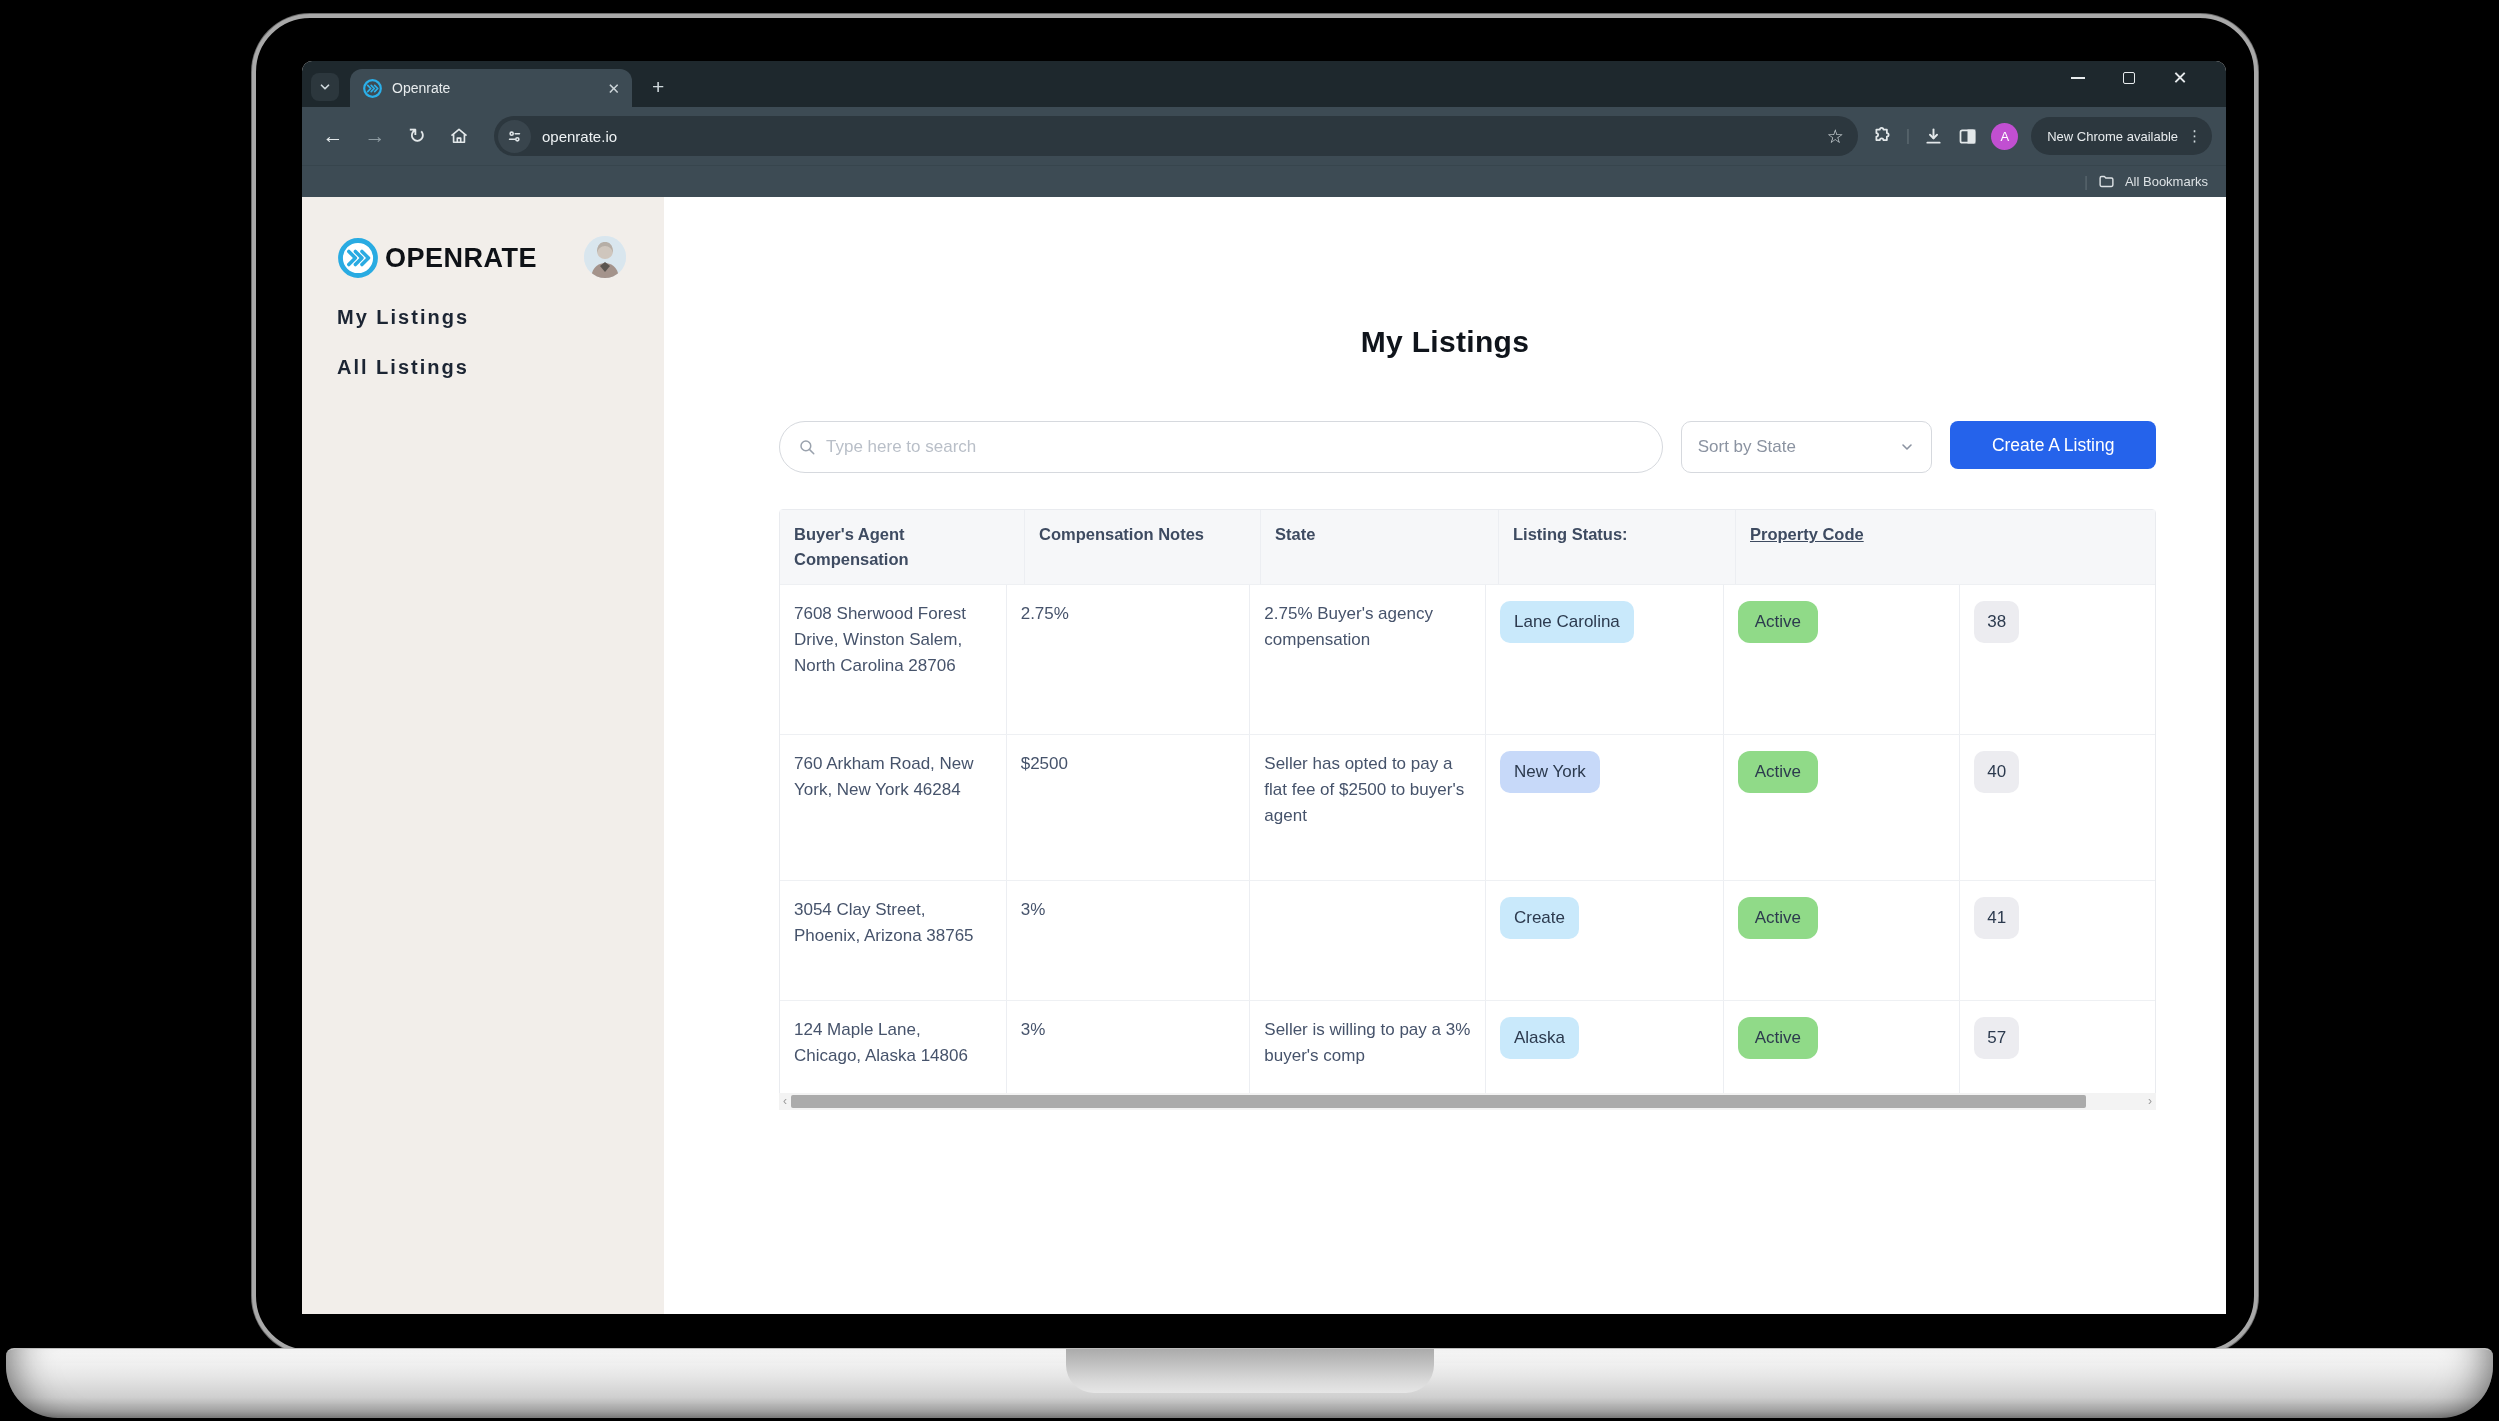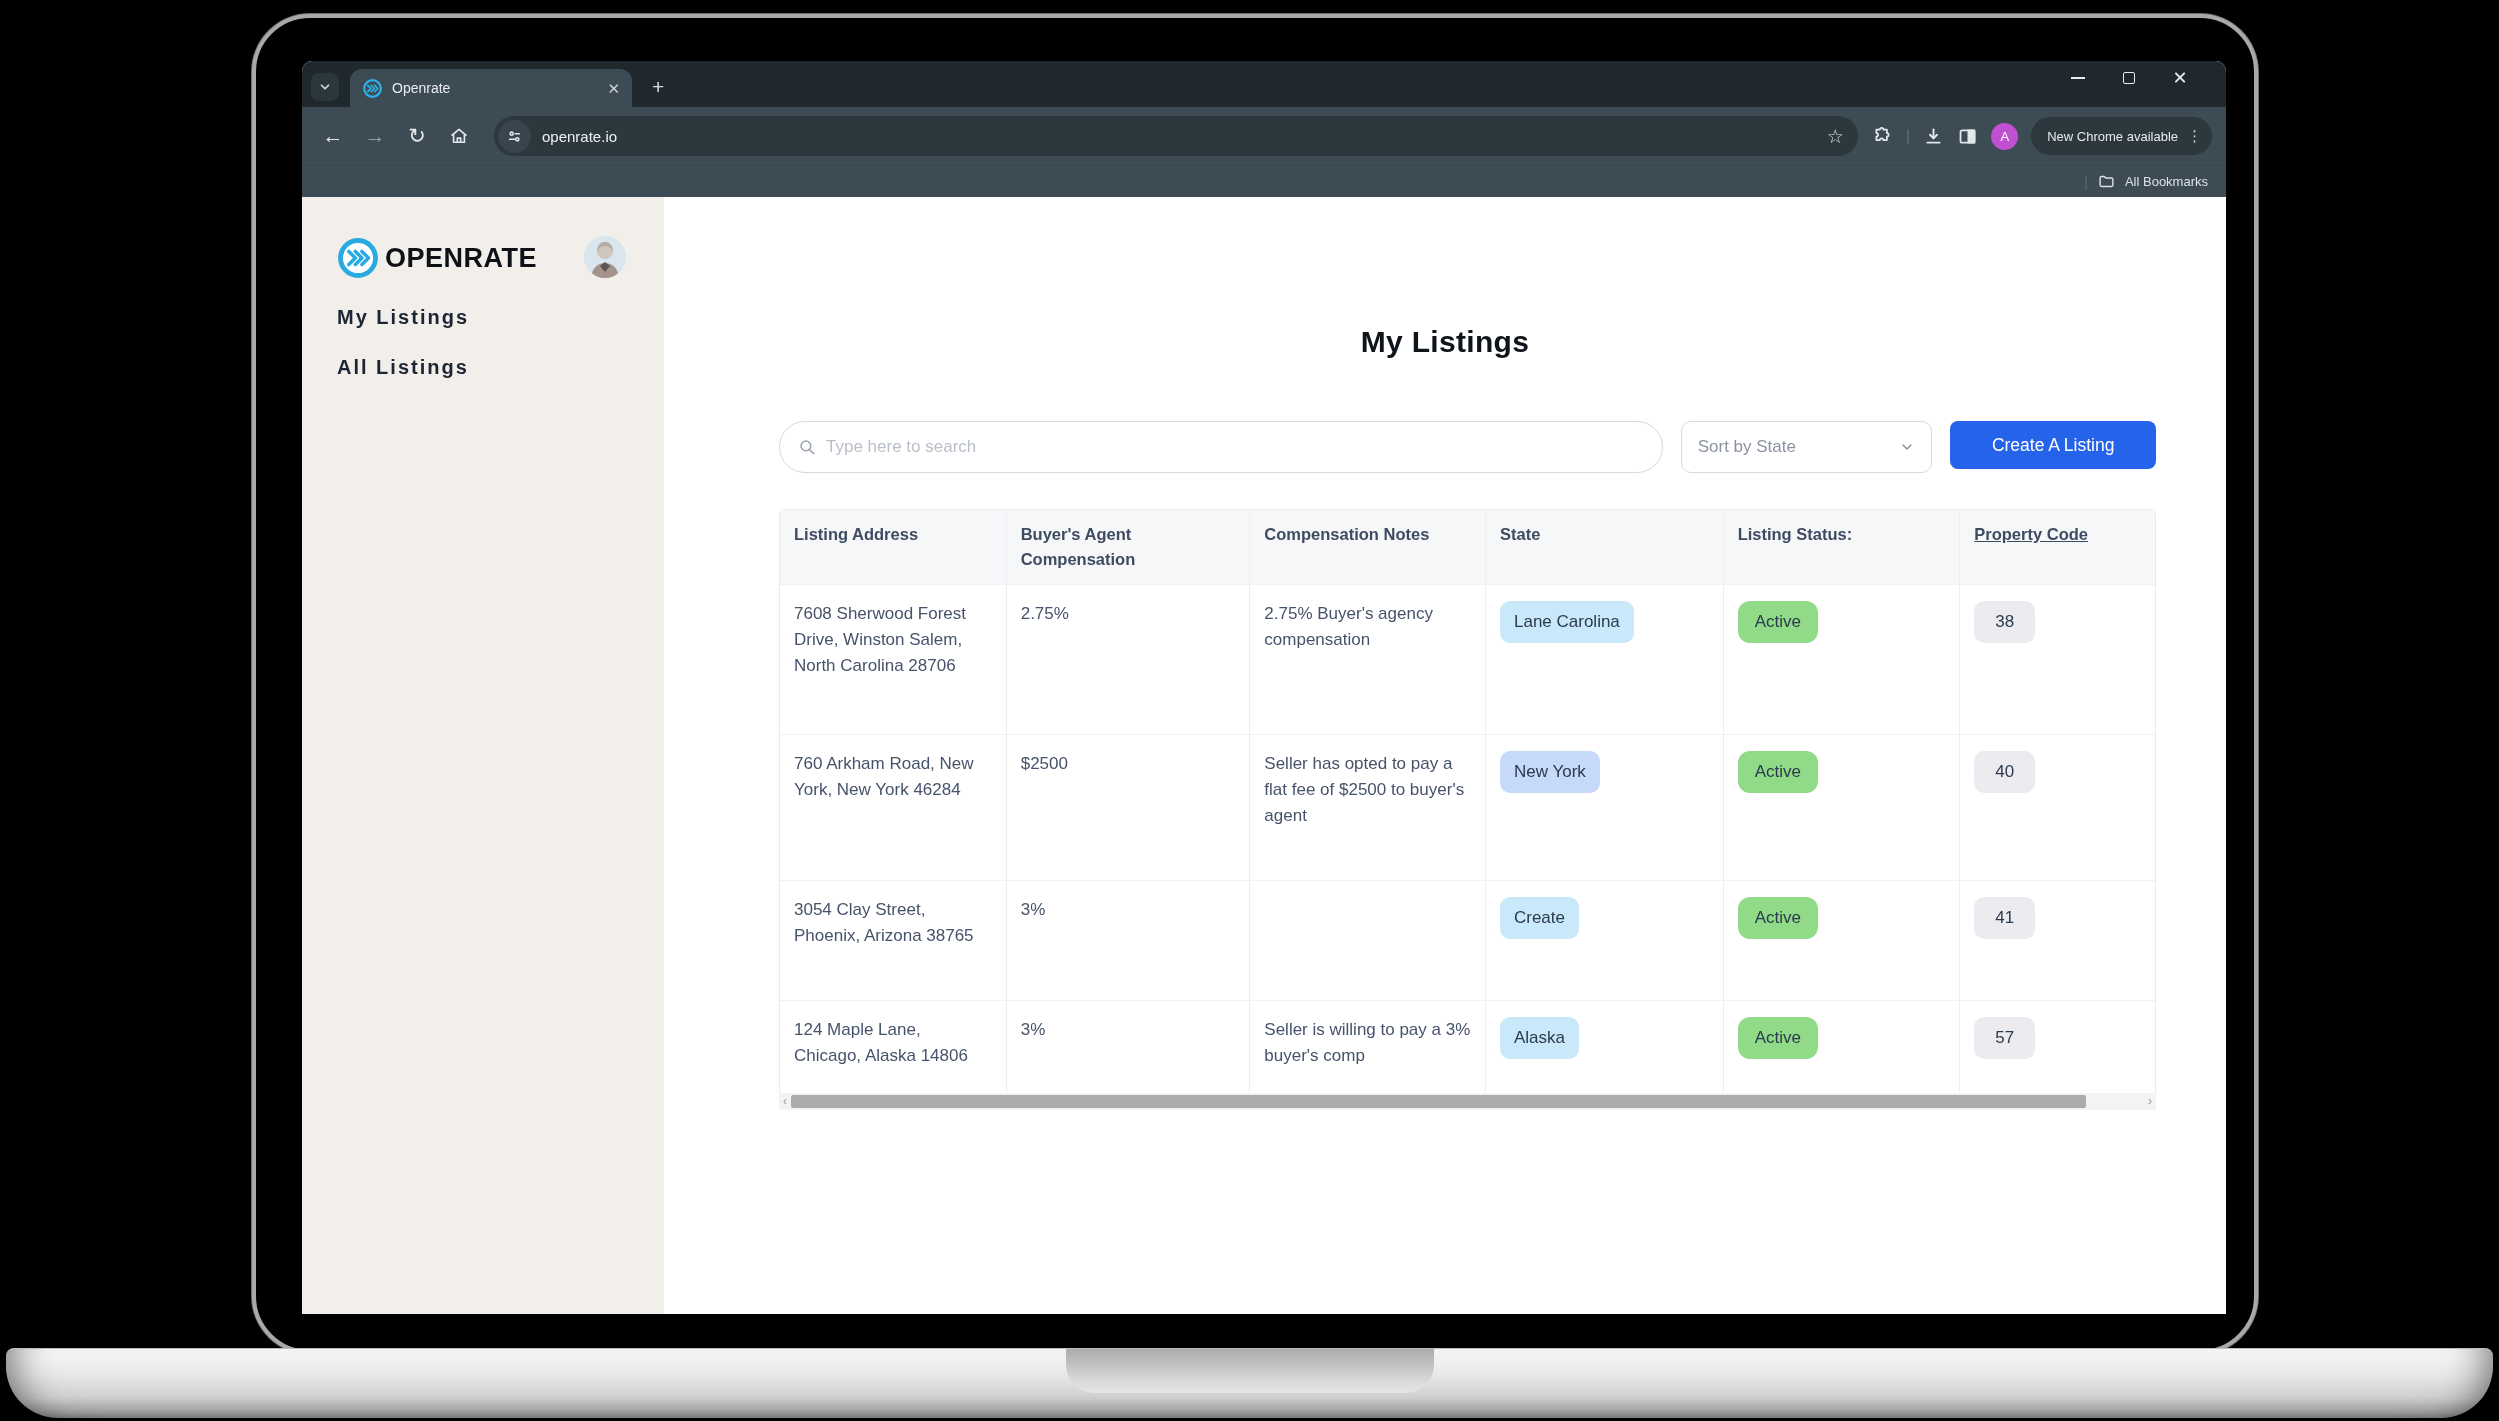--- a/index.html
+++ b/index.html
@@ -93,21 +93,21 @@
     border:1px solid #e9ebef; border-radius:4px; font-size:17px; color:#46536b; }
   .trow { display:flex; border-top:1px solid #eef0f3; }
   .trow.head { border-top:none; background:#f6f7f9; }
   .tcell { padding:16px 14px; line-height:1.55; border-left:1px solid #eceef2; }
   .tcell:first-child { border-left:none; }
   .c1{width:226px;} .c2{width:244px;} .c3{width:236px;} .c4{width:238px;} .c5{width:237px;} .c6{width:196px;text-decoration:underline;}
   .head .tcell { font-weight:700; color:#3e4b61; font-size:16.5px; line-height:1.5; padding:12px 14px; }
   .r1{min-height:150px;} .r2{min-height:146px;} .r3{min-height:120px;} .r4{min-height:107px;}
   .badge { display:inline-block; padding:8px 14px; border-radius:10px; color:#2c3a4e; }
   .badge.status { border-radius:12px; padding:8px 17px; }
-  .badge.code { padding:8px 21px; border-radius:10px; }
+  .badge.code { padding:8px 13px; border-radius:10px; }
 
   .hscroll { position:absolute; left:115px; top:896px; width:1377px; height:17px;
     background:#f3f3f3; display:flex; align-items:center; }
   .hs-arrow { width:12px; text-align:center; color:#9a9a9a; font-size:12px; line-height:17px; }
   .hs-thumb { height:13px; flex:1; margin-right:58px; background:#ababab; border-radius:2px; }
 
   svg { display:block; }
 </style>
 </head>
 <body>
@@ -234,21 +234,20 @@
               <span>Sort by State</span>
               <svg width="16" height="16" viewBox="0 0 24 24" fill="none" stroke="#8b93a1" stroke-width="2.4" stroke-linecap="round" stroke-linejoin="round">
                   <path d="M6 9l6 6 6-6"></path>
                 </svg>
             </div>
             <button class="create-btn" style="background: rgb(37, 99, 235);">Create A Listing</button>
           </div>
 
           <div class="listing-table">
             <div class="trow head">
-              <div class="tcell c1">Listing Address</div>
               <div class="tcell c2">Buyer's Agent Compensation</div>
               <div class="tcell c3">Compensation Notes</div>
               <div class="tcell c4">State</div>
               <div class="tcell c5">Listing Status:</div>
               <div class="tcell c6">Property Code</div>
             </div>
 
             <div class="trow r1">
               <div class="tcell c1">7608 Sherwood Forest Drive, Winston Salem, North Carolina 28706</div>
               <div class="tcell c2">2.75%</div>

